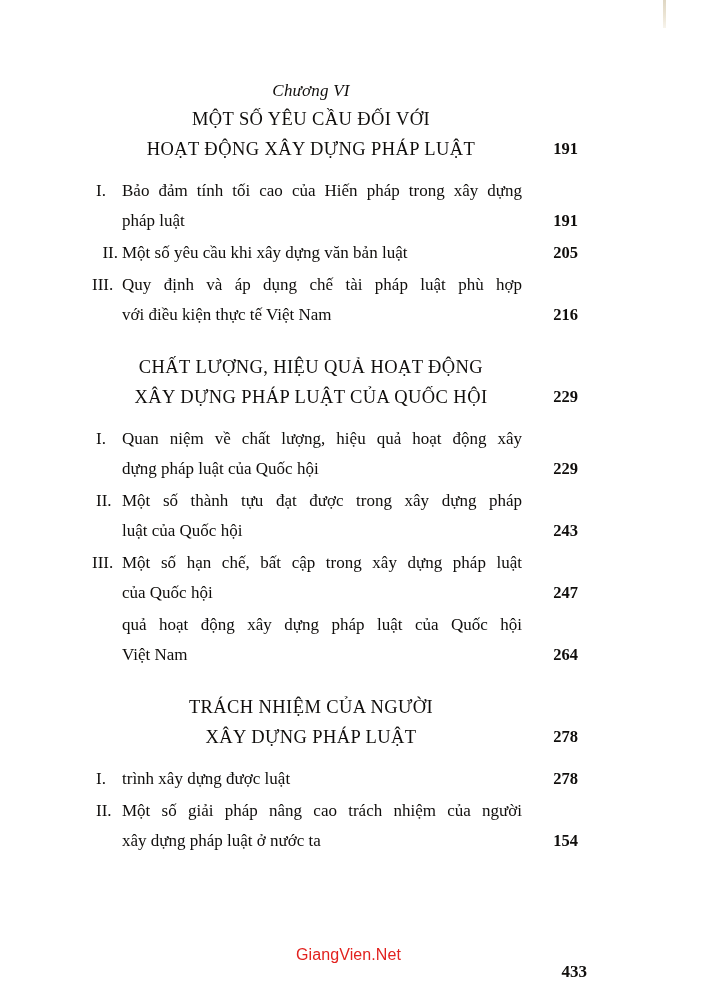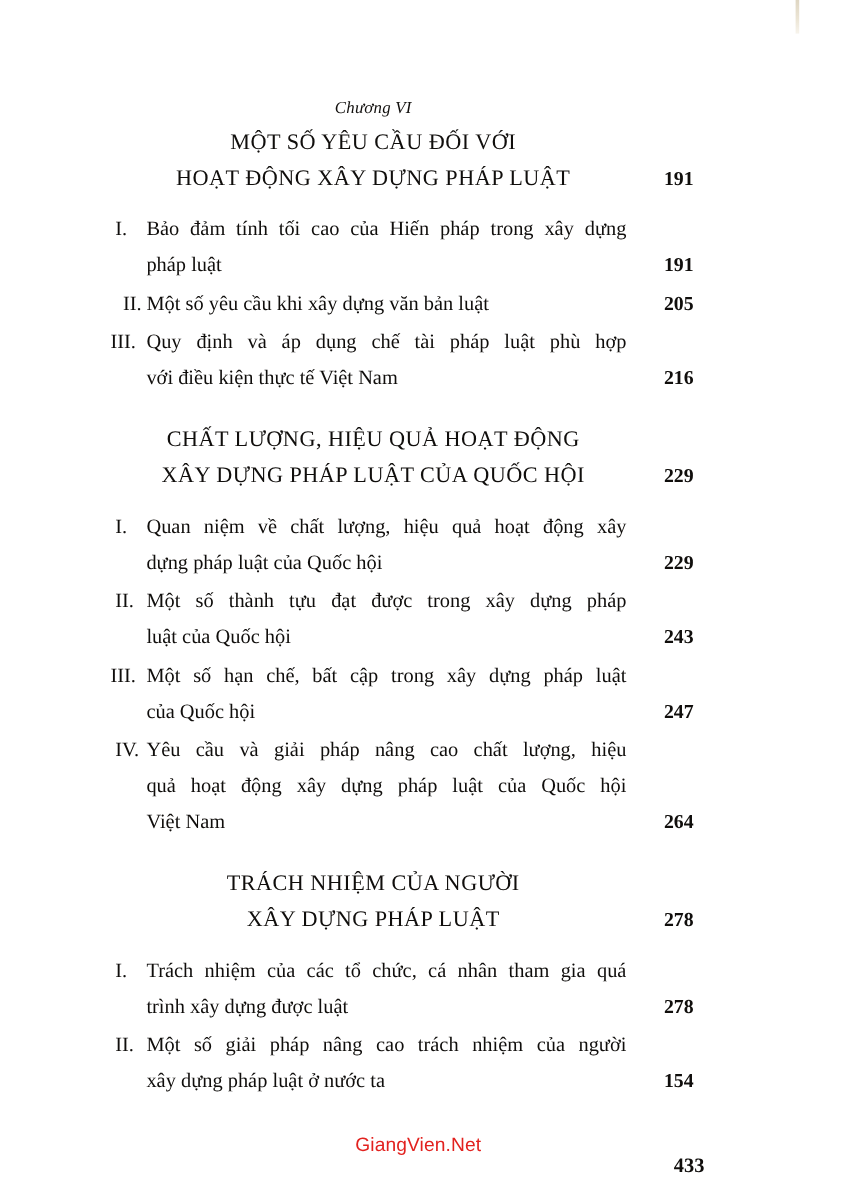--- a/index.html
+++ b/index.html
@@ -43,21 +43,21 @@
     width: 482px;  
   }
 
   
   .chapter-head {
     width: 100%;
     text-align: center;
   }
   .chapter-label {
     font-style: italic;
-    font-size: 14px;
+    font-size: 17px;
     letter-spacing: .2px;
     line-height: 26px;
     
     padding-right: 52px;
     white-space: nowrap;
   }
   .chapter-title-line {
     position: relative;
     font-size: 18.5px;
     line-height: 30px;
@@ -193,34 +193,33 @@
         </div>
       </div>
       <div class="entry">
         <div class="entry-lines">
           <div class="line justify"><span class="num wide">III.</span><span>Một số hạn chế, bất cập trong xây dựng pháp luật</span></div>
           <div class="line"><span>của Quốc hội</span><span class="pgnum">247</span></div>
         </div>
       </div>
       <div class="entry">
         <div class="entry-lines">
-          <div class="line justify"><span class="num">IV.</span><span>Yêu cầu và giải pháp nâng cao chất lượng, hiệu</span></div>
           <div class="line justify"><span>quả hoạt động xây dựng pháp luật của Quốc hội</span></div>
           <div class="line"><span>Việt Nam</span><span class="pgnum">264</span></div>
         </div>
       </div>
       <div class="gap-chapter"></div>
       <div class="chapter-head">
         <div class="chapter-title-line"><span>TRÁCH NHIỆM CỦA NGƯỜI</span></div>
         <div class="chapter-title-line"><span>XÂY DỰNG PHÁP LUẬT</span><span class="pg">278</span></div>
       </div>
       <div class="gap-sm"></div>
       <div class="entry">
         <div class="entry-lines">
-          <div class="line justify"><span class="num">I.</span><span>Trách nhiệm của các tổ chức, cá nhân tham gia quá</span></div>
+          <div class="line justify"><span class="num">I.</span></div>
           <div class="line"><span>trình xây dựng được luật</span><span class="pgnum">278</span></div>
         </div>
       </div>
       <div class="entry">
         <div class="entry-lines">
           <div class="line justify"><span class="num">II.</span><span>Một số giải pháp nâng cao trách nhiệm của người</span></div>
           <div class="line"><span>xây dựng pháp luật ở nước ta</span><span class="pgnum">154</span></div>
         </div>
       </div>
     </div>

